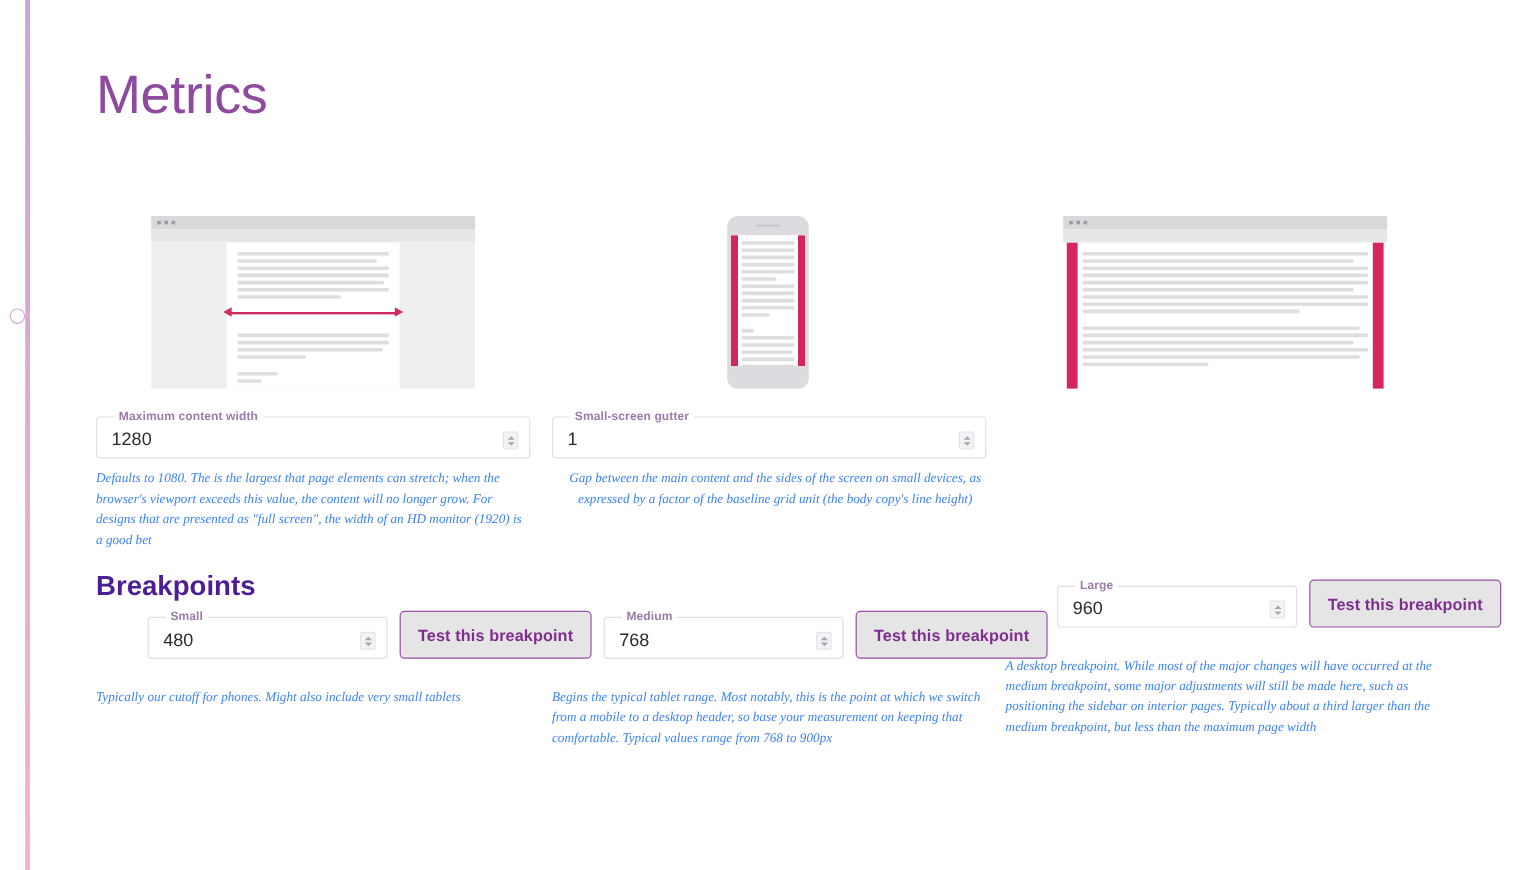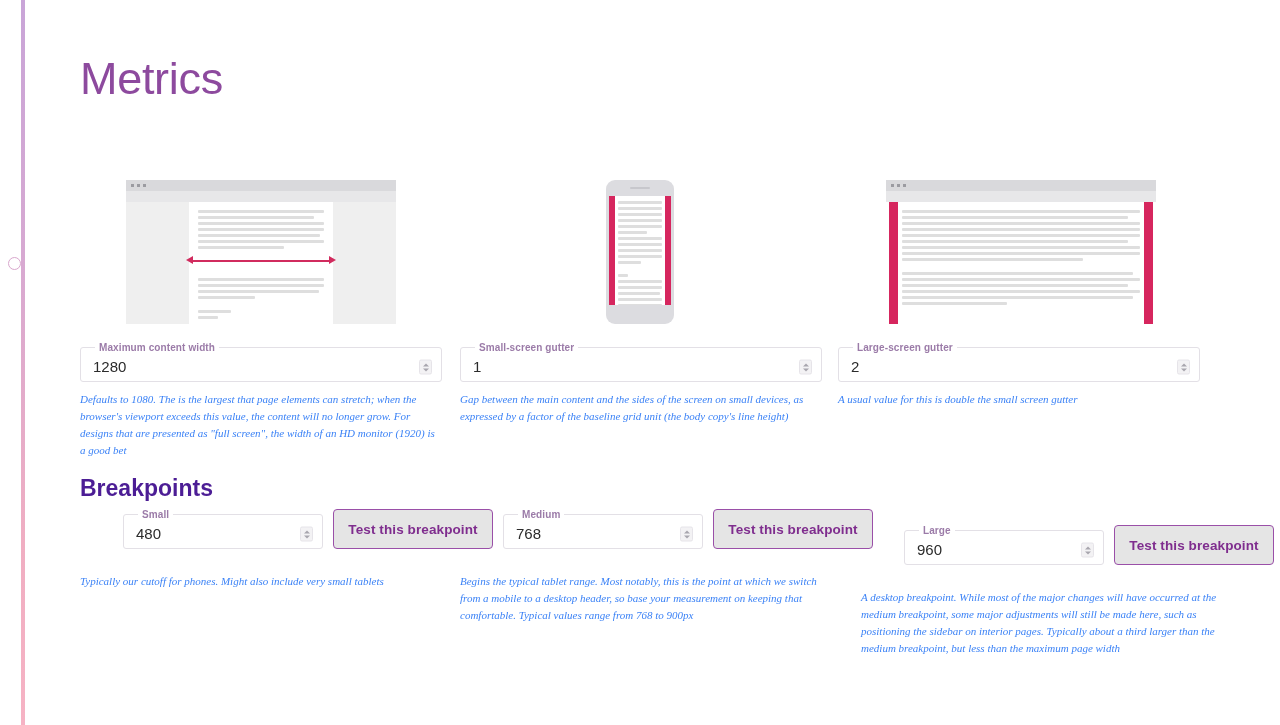--- a/index.html
+++ b/index.html
@@ -197,21 +197,21 @@
   }
 
   
   .field-group { position: absolute; }
   .fg-1 { left: 0px;   top: 342px; width: 362px; }
   .fg-2 { left: 380px; top: 342px; width: 362px; }
   .fg-3 { left: 758px; top: 342px; width: 362px; }
 
   .bp-1 { left: 0px;   top: 509px; width: 362px; }
   .bp-2 { left: 380px; top: 509px; width: 362px; }
-  .bp-3 { left: 758px; top: 525px; width: 362px; margin-left: 23px; }
+  .bp-3 { left: 758px; top: 483px; width: 362px; }
 
   fieldset.field {
     margin: 0;
     padding: 0 12px 0 12px;
     border: 1px solid #e3e0e6;
     border-radius: 3px;
     height: 40px;
     box-sizing: border-box;
     position: relative;
     background: #ffffff;
@@ -270,21 +270,21 @@
 
   .help {
     margin: 9px 0 0 0;
     font-family: "Liberation Serif", serif;
     font-style: italic;
     font-size: 11px;
     line-height: 1.56;
     color: #3b82f6;
     width: 362px;
   }
-  .help.wide { width: 372px; }
+  .help.wide { width: 372px; text-align: center; }
 
   
   .bp-row {
     display: flex;
     align-items: stretch;
     gap: 10px;
     padding-left: 43px;
   }
   .bp-row fieldset.field { width: 200px; flex: 0 0 200px; }
   .bp-row .test-btn {
@@ -436,31 +436,20 @@
       <legend>Small-screen gutter</legend>
       <input class="num" type="text" value="1" style="">
       <span class="spinner">
         <i class="up"></i>
         <i class="down"></i>
       </span>
     </fieldset>
     <p class="help wide">Gap between the main content and the sides of the screen on small devices, as expressed by a factor of the baseline grid unit (the body copy's line height)</p>
   </div>
 
-  <div class="field-group fg-3">
-    <fieldset class="field">
-      <legend>Large-screen gutter</legend>
-      <input class="num" type="text" value="2" style="">
-      <span class="spinner">
-        <i class="up"></i>
-        <i class="down"></i>
-      </span>
-    </fieldset>
-    <p class="help wide">A usual value for this is double the small screen gutter</p>
-  </div>
 
   <h2 class="section-title">Breakpoints</h2>
 
   <div class="field-group bp-1">
     <div class="bp-row">
       <fieldset class="field">
         <legend>Small</legend>
         <input class="num" type="text" value="480" style="">
         <span class="spinner">
           <i class="up"></i>

